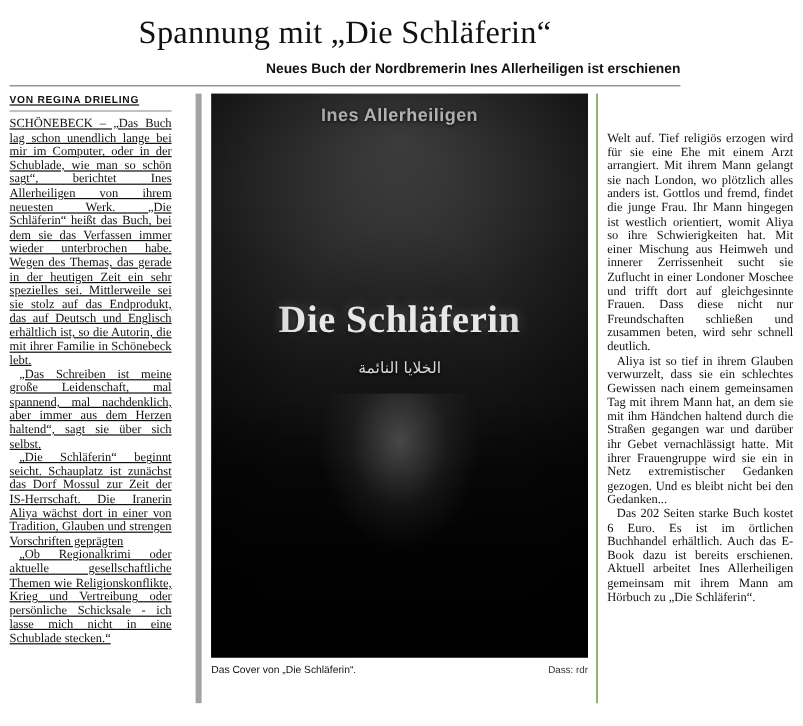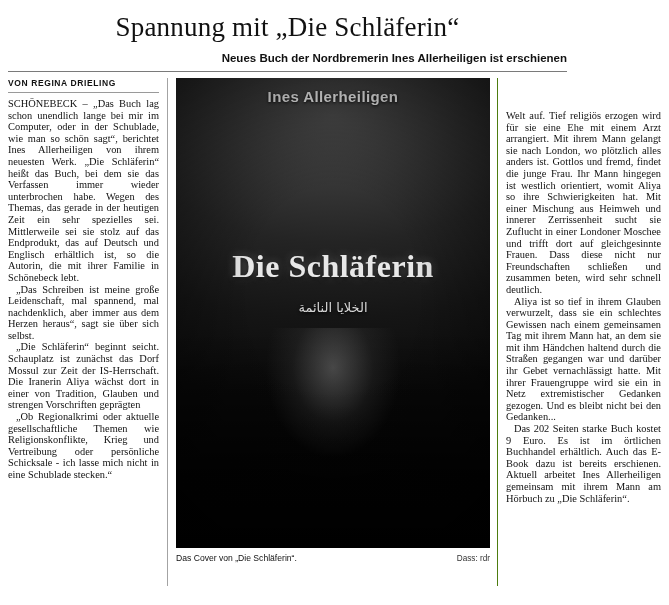--- a/index.html
+++ b/index.html
@@ -45,23 +45,24 @@
   }
   .columns {
     display: flex;
     gap: 0;
     width: 653px;
     height: 508px;
   }
   .col-left {
     width: 160px;
     flex: 0 0 160px;
-    padding-right: 8px;
-    box-sizing: border-box;
-    border-right: 1px solid #a3a3a3;
+    padding-right: 20px;
+    box-sizing: border-box;
+    border-right: 5px solid #a3a3a3;
+    text-decoration: underline;
   }
   .col-mid {
     width: 330px;
     flex: 0 0 330px;
     padding: 0 8px;
     box-sizing: border-box;
     border-right: 1px solid #4d7c0f;
   }
   .col-right {
     width: 163px;
@@ -192,21 +193,21 @@
   <h1 class="headline">Spannung mit „Die Schläferin“</h1>
   <div class="subhead">Neues Buch der Nordbremerin Ines Allerheiligen ist erschienen</div>
   <hr class="rule">
 
   <div class="columns">
 
     <div class="col-left">
       <div class="byline">VON REGINA DRIELING</div>
       <hr class="byline-rule">
       <p class="body first">SCHÖNEBECK – „Das Buch lag schon unendlich lange bei mir im Computer, oder in der Schublade, wie man so schön sagt“, berichtet Ines Allerheiligen von ihrem neuesten Werk. „Die Schläferin“ heißt das Buch, bei dem sie das Verfassen immer wieder unterbrochen habe. Wegen des Themas, das gerade in der heutigen Zeit ein sehr spezielles sei. Mittlerweile sei sie stolz auf das Endprodukt, das auf Deutsch und Englisch erhältlich ist, so die Autorin, die mit ihrer Familie in Schönebeck lebt.</p>
-      <p class="body">„Das Schreiben ist meine große Leidenschaft, mal spannend, mal nachdenklich, aber immer aus dem Herzen heraus“, sagt sie über sich selbst.</p>
+      <p class="body">„Das Schreiben ist meine große Leidenschaft, mal spannend, mal nachdenklich, aber immer aus dem Herzen haltend“, sagt sie über sich selbst.</p>
       <p class="body">„Die Schläferin“ beginnt seicht. Schauplatz ist zunächst das Dorf Mossul zur Zeit der IS-Herrschaft. Die Iranerin Aliya wächst dort in einer von Tradition, Glauben und strengen Vorschriften geprägten</p>
       <p class="body">„Ob Regionalkrimi oder aktuelle gesellschaftliche Themen wie Religionskonflikte, Krieg und Vertreibung oder persönliche Schicksale - ich lasse mich nicht in eine Schublade stecken.“</p>
     </div>
 
     <div class="col-mid">
       <div class="cover">
         <div class="cover-author">Ines Allerheiligen</div>
         <div class="cover-title">Die Schläferin</div>
         <div class="cover-subtitle">الخلايا النائمة</div>
         <div class="cover-figure"></div>
@@ -214,17 +215,17 @@
       </div>
       <div class="caption-row">
         <span>Das Cover von „Die Schläferin“.</span>
         <span class="caption-credit">Dass: rdr</span>
       </div>
     </div>
 
     <div class="col-right">
       <p class="body first">Welt auf. Tief religiös erzogen wird für sie eine Ehe mit einem Arzt arrangiert. Mit ihrem Mann gelangt sie nach London, wo plötzlich alles anders ist. Gottlos und fremd, findet die junge Frau. Ihr Mann hingegen ist westlich orientiert, womit Aliya so ihre Schwierigkeiten hat. Mit einer Mischung aus Heimweh und innerer Zerrissenheit sucht sie Zuflucht in einer Londoner Moschee und trifft dort auf gleichgesinnte Frauen. Dass diese nicht nur Freundschaften schließen und zusammen beten, wird sehr schnell deutlich.</p>
       <p class="body">Aliya ist so tief in ihrem Glauben verwurzelt, dass sie ein schlechtes Gewissen nach einem gemeinsamen Tag mit ihrem Mann hat, an dem sie mit ihm Händchen haltend durch die Straßen gegangen war und darüber ihr Gebet vernachlässigt hatte. Mit ihrer Frauengruppe wird sie ein in Netz extremistischer Gedanken gezogen. Und es bleibt nicht bei den Gedanken...</p>
-      <p class="body">Das 202 Seiten starke Buch kostet 9 Euro. Es ist im örtlichen Buchhandel erhältlich. Auch das E-Book dazu ist bereits erschienen. Aktuell arbeitet Ines Allerheiligen gemeinsam mit ihrem Mann am Hörbuch zu „Die Schläferin“.</p>
+      <p class="body">Das 202 Seiten starke Buch kostet 6 Euro. Es ist im örtlichen Buchhandel erhältlich. Auch das E-Book dazu ist bereits erschienen. Aktuell arbeitet Ines Allerheiligen gemeinsam mit ihrem Mann am Hörbuch zu „Die Schläferin“.</p>
     </div>
 
   </div>
 </div>
 
 </body></html>

